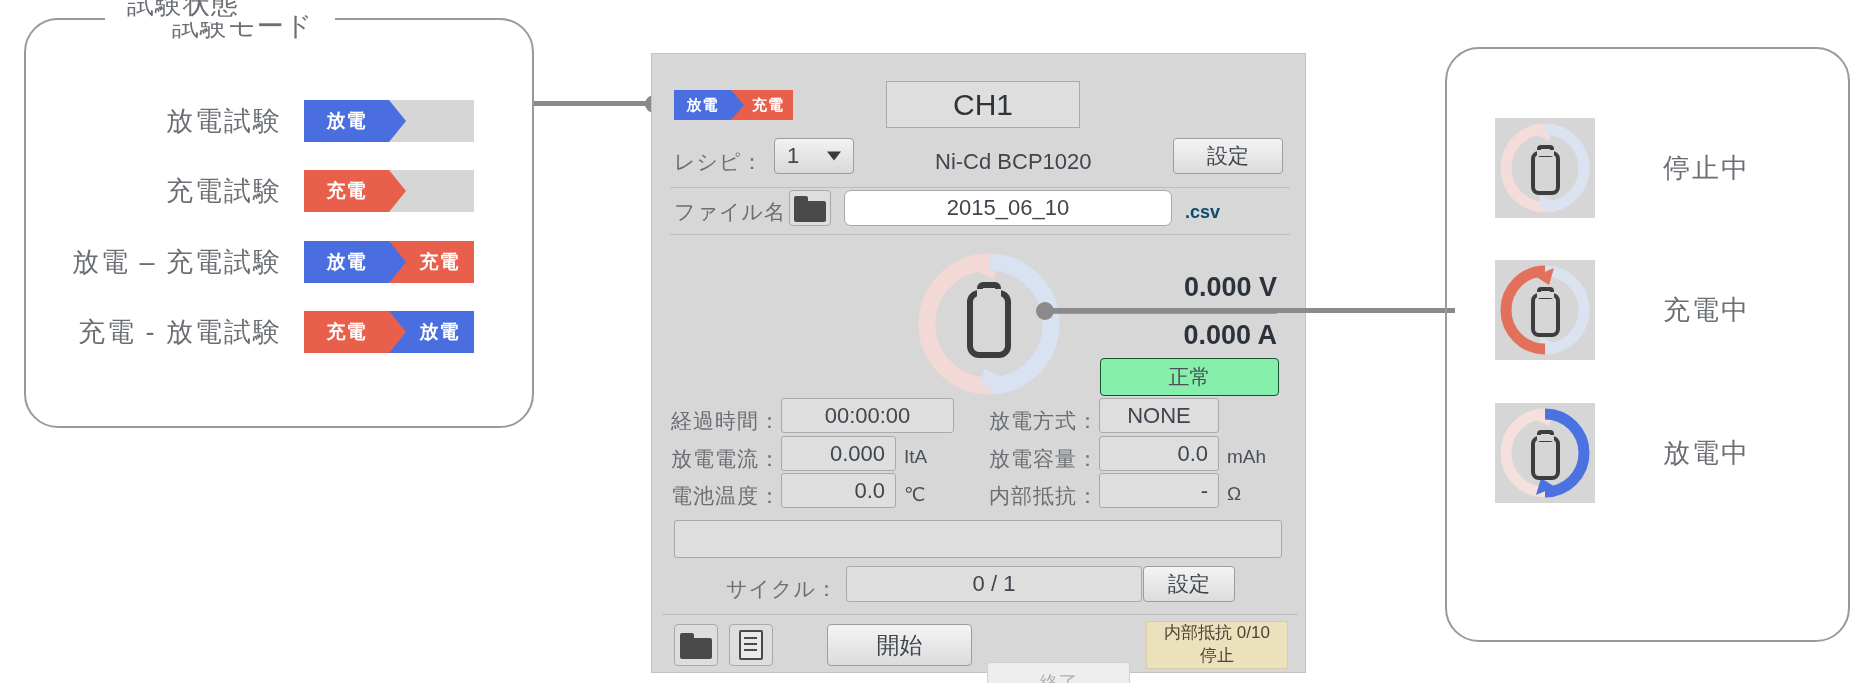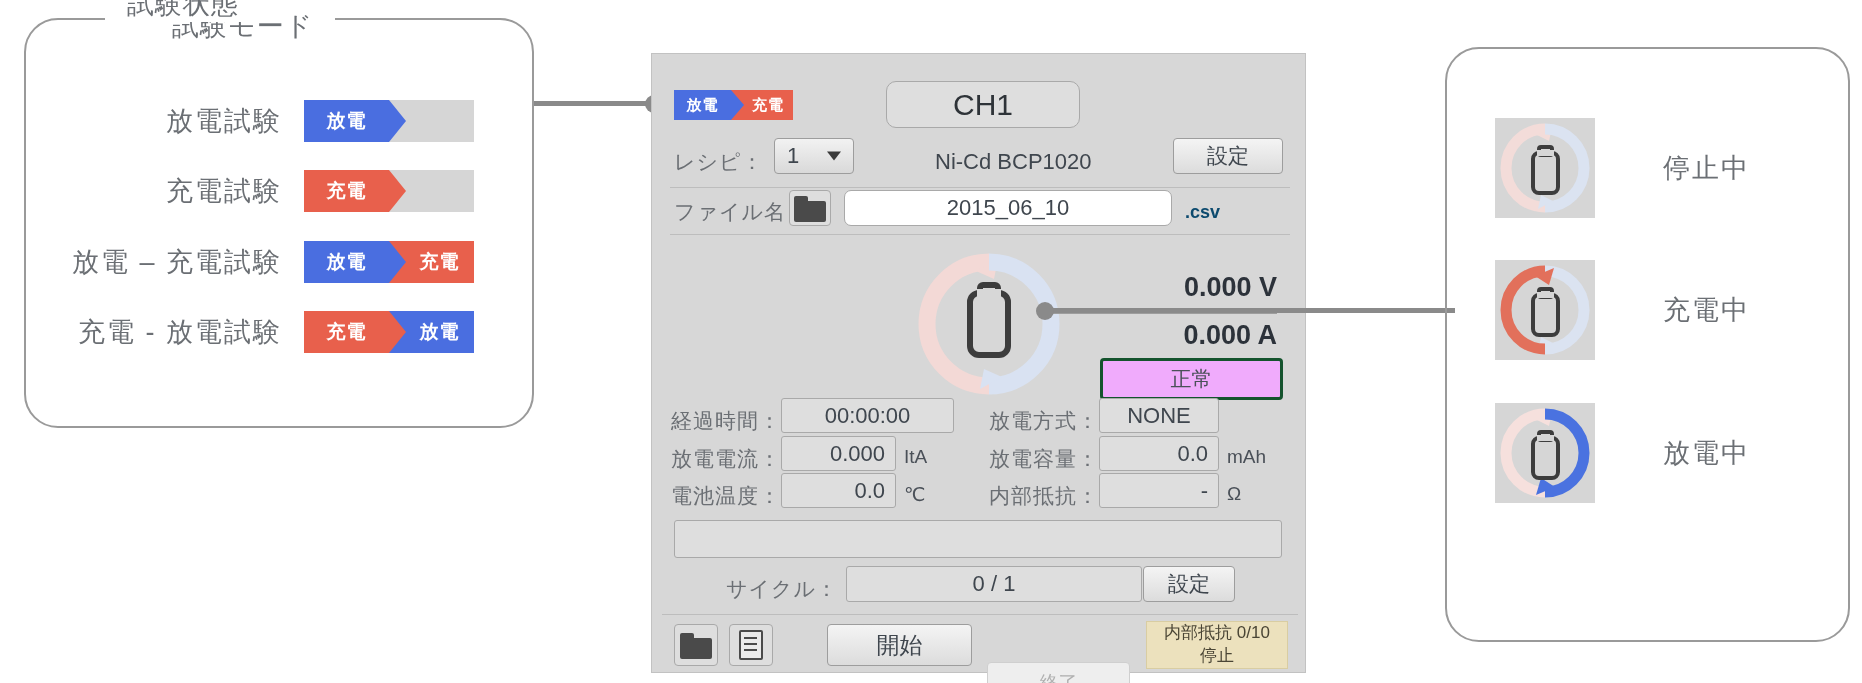--- a/index.html
+++ b/index.html
@@ -146,21 +146,21 @@
   .btn.disabled{background:#eeeeee;color:#b0b0b0;border-color:#cfcfcf;}
 
   .lbl{font-size:21px;color:#6b6f74;white-space:nowrap;letter-spacing:1px;}
   .unit{font-size:19px;color:#4a5058;}
 
   .hr{position:absolute;height:1px;background:#bdbdbd;}
 
   .ch-title{
     position:absolute;left:234px;top:27px;
     width:192px;height:45px;
-    background:#dedede;border:1px solid #a9a9a9;border-radius:10px;
+    background:#dedede;border:1px solid #a9a9a9;border-radius:0;
     display:flex;align-items:center;justify-content:center;
     font-size:30px;color:#2e3338;
   }
 
   .select{
     position:absolute;
     background:linear-gradient(#f2f2f2,#d9d9d9);
     border:1px solid #9d9d9d;border-radius:4px;
     box-sizing:border-box;
     display:flex;align-items:center;
@@ -192,21 +192,21 @@
   .ring-wrap{position:absolute;}
 
   .readout{
     position:absolute;
     font-size:27px;font-weight:bold;color:#2c323a;
     text-align:right;
   }
 
   .status-pill{
     position:absolute;
-    background:#f0abfc;border:3px solid #14532d;border-radius:4px;
+    background:#86efac;border:1px solid #14532d;border-radius:4px;
     display:flex;align-items:center;justify-content:center;
     font-size:21px;color:#4a5058;
   }
 
   .progress-bar{
     position:absolute;
     background:#dedede;border:1px solid #a9a9a9;border-radius:3px;
     box-sizing:border-box;
   }
 

